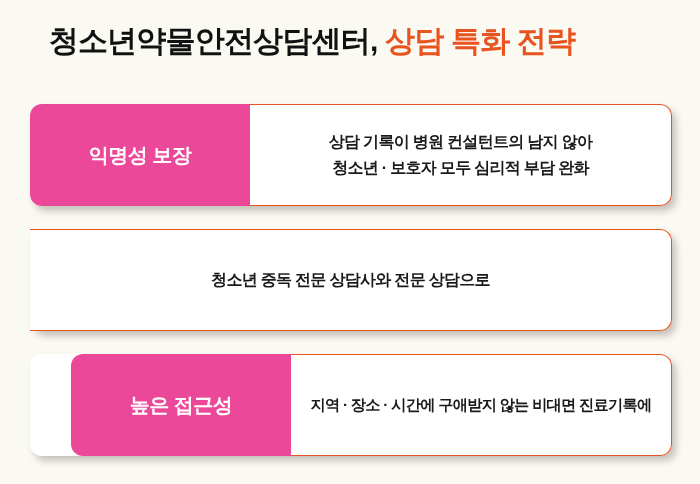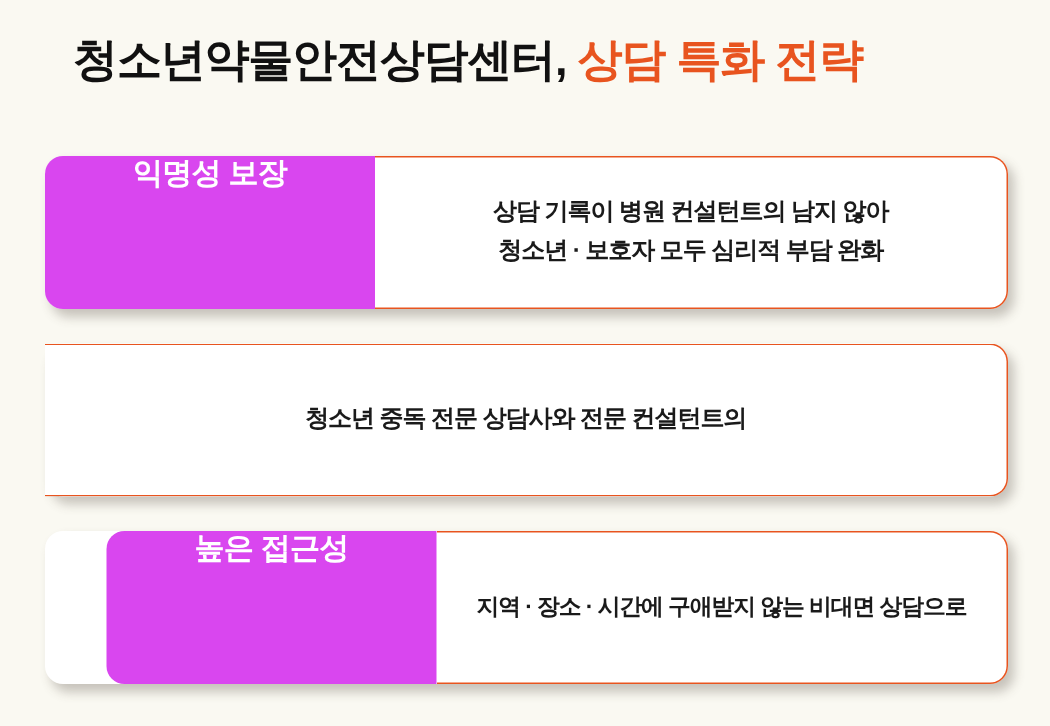--- a/index.html
+++ b/index.html
@@ -64,23 +64,24 @@
     border-radius: 12px;
     background: #ffffff;
     box-shadow: 4px 5px 7px rgba(80, 70, 60, 0.30);
   }
 
   .row:last-child { margin-bottom: 0; padding-left: 41px; }
 
   .row-label {
     flex: 0 0 220px;
     width: 220px;
-    background: #d946ef;
+    background: #ec4899;
     border-radius: 12px 0 0 12px;
     display: flex;
+    align-items: center;
     justify-content: center;
     position: relative;
     z-index: 2;
   }
 
   .row-label-text {
     color: #ffffff;
     font-size: 20px;
     font-weight: 700;
     letter-spacing: -0.5px;
@@ -133,27 +134,27 @@
         <span class="row-label-text">익명성 보장</span>
       </div>
       <div class="row-body">
         <div class="row-body-line">상담 기록이 병원 컨설턴트의 남지 않아</div>
         <div class="row-body-line">청소년 · 보호자 모두 심리적 부담 완화</div>
       </div>
     </div>
 
     <div class="row">
       <div class="row-body">
-        <div class="row-body-line">청소년 중독 전문 상담사와 전문 컨설턴트의</div>
+        <div class="row-body-line">청소년 중독 전문 상담사와 전문 상담으로</div>
       </div>
     </div>
 
     <div class="row">
       <div class="row-label">
         <span class="row-label-text">높은 접근성</span>
       </div>
       <div class="row-body">
-        <div class="row-body-line small">지역 · 장소 · 시간에 구애받지 않는 비대면 상담으로</div>
+        <div class="row-body-line small">지역 · 장소 · 시간에 구애받지 않는 비대면 진료기록에</div>
       </div>
     </div>
 
   </div>
 </div>
 
 </body></html>

